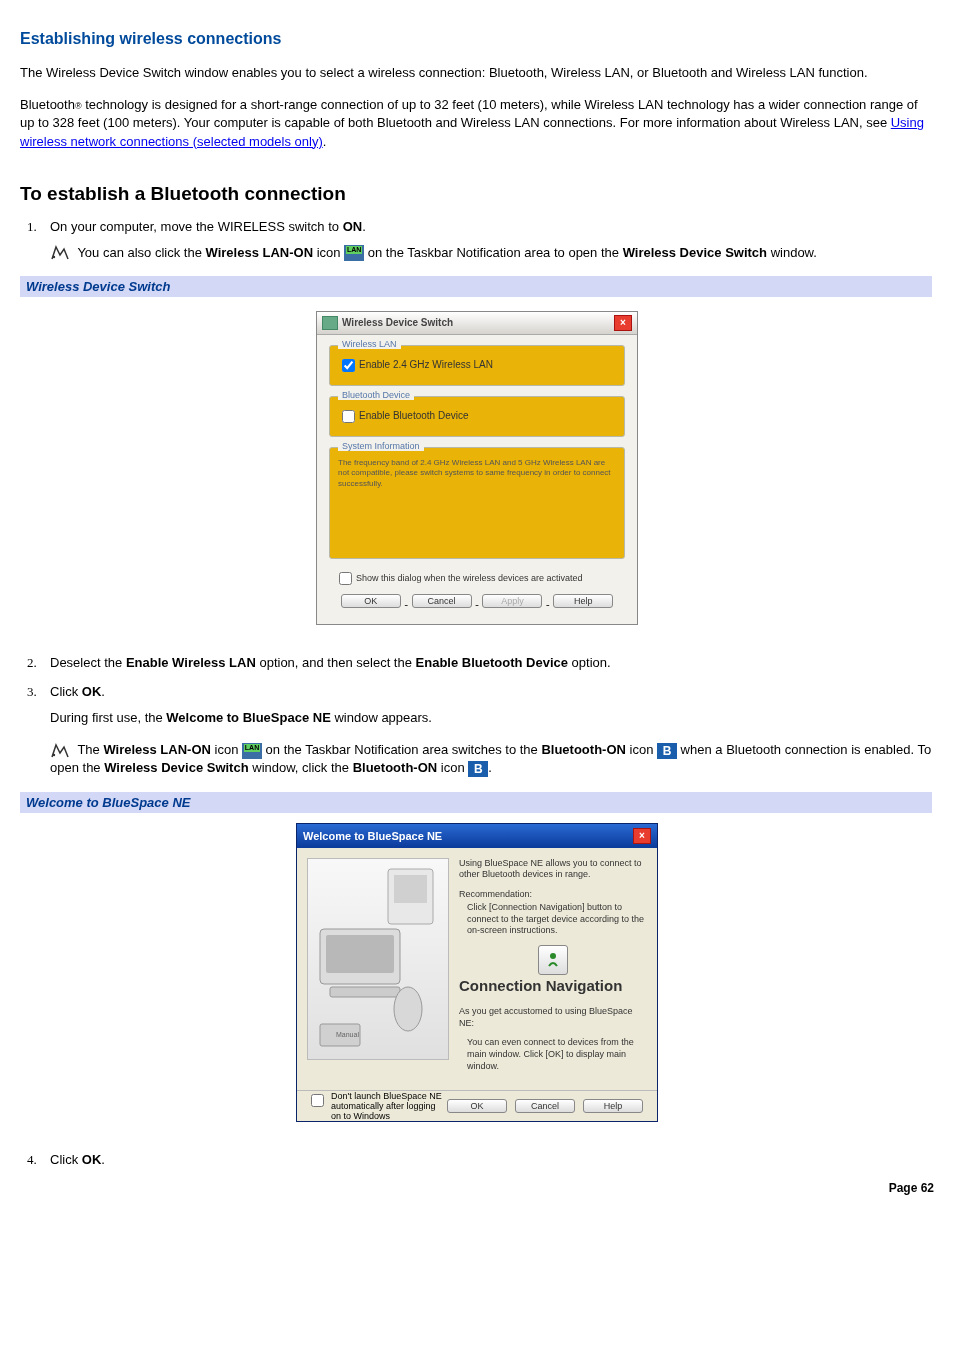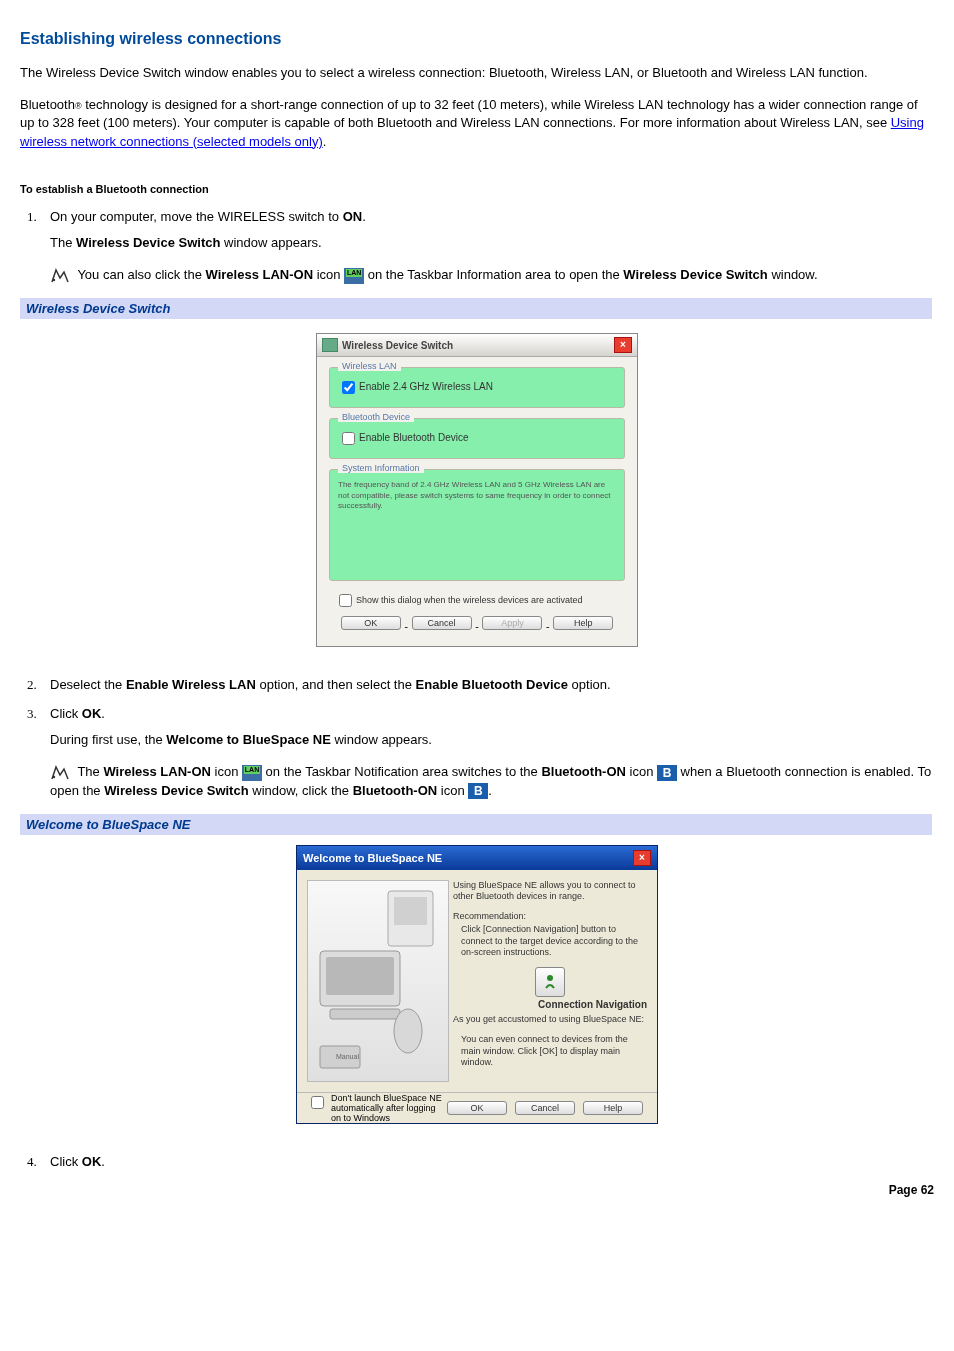--- a/index.html
+++ b/index.html
@@ -13,21 +13,21 @@
   h2.page-title {
     color: #004A9C;
     font-size: 16px;
     font-weight: bold;
     margin: 20px 0 16px 0;
   }
   p { margin: 0 0 14px 0; line-height: 1.4; }
   a.inline-link { color: #0000EE; text-decoration: underline; }
   .subhead {
     font-weight: bold;
-    font-size: 11px;
+    font-size: 19px;
     margin: 32px 0 14px 0;
   }
   ol { margin: 0 0 0 20px; padding: 0; }
   ol > li { margin-bottom: 14px; padding-left: 10px; }
   ol > li::marker { font-family: "Times New Roman", serif; }
   .li-body { margin-top: 10px; }
   .note-icon {
     display: inline-block;
     width: 20px; height: 16px;
     vertical-align: middle;
@@ -100,21 +100,21 @@
     border: 1px solid #a11;
     font-weight: bold;
   }
   .wds-body { padding: 10px 12px 8px 12px; background: #f3f1ec; }
   .group {
     border: 1px solid #b8b8a8;
     border-radius: 3px;
     padding: 10px 8px 10px 8px;
     margin-bottom: 10px;
     position: relative;
-    background: #86efac;
+    background: #eab308;
   }
   .group-label {
     position: absolute;
     top: -7px; left: 8px;
     background: #f3f1ec;
     padding: 0 4px;
     color: #5577aa;
     font-size: 9px;
   }
   .sysinfo { font-size: 8px; color: #555; line-height: 1.3; }
@@ -145,21 +145,21 @@
   .bs-title {
     background: linear-gradient(#2a6ad3,#0a3a9a);
     color: #fff;
     font-weight: bold;
     padding: 4px 6px;
     display: flex;
     align-items: center;
     font-size: 11px;
   }
   .bs-title-text { flex: 1; }
-  .bs-body { display: flex; padding: 10px; gap: 4px; }
+  .bs-body { display: flex; padding: 10px; gap: 10px; }
   .bs-left {
     width: 140px; height: 200px;
     background: linear-gradient(#f8f8f8,#e0e0e0);
     border: 1px solid #bbb;
     position: relative;
   }
   .bs-left svg { width: 100%; height: 100%; }
   .bs-right { flex: 1; font-size: 9px; color: #333; }
   .bs-right p { margin: 0 0 8px 0; line-height: 1.3; }
   .rec-label { font-size: 9px; color: #333; margin-bottom: 3px; }
@@ -168,21 +168,21 @@
     border: 1px solid #888;
     background: linear-gradient(#fff,#ddd);
     border-radius: 3px;
     margin: 4px auto 2px auto;
     display: flex;
     align-items: center;
     justify-content: center;
     color: #2a8a2a;
     font-size: 14px;
   }
-  .nav-caption { text-align: right; font-size: 10px; font-weight: bold; margin-bottom: 4px; }
+  .nav-caption { text-align: left; font-size: 15px; font-weight: bold; margin-bottom: 12px; }
   .bs-check-row { padding: 0 10px 6px 10px; font-size: 9px; display: flex; align-items: center; }
   .bs-bottom { border-top: 1px solid #bbb; padding: 0 10px; display: flex; align-items: center; }
   .bs-bottom-left { flex: 1; font-size: 9px; display: flex; align-items: flex-start; gap: 4px; }
   .footer { text-align: right; font-weight: bold; font-size: 12px; margin-top: 10px; }
   strong { font-weight: bold; margin-top: 13px; }
 </style>
 </head>
 <body>
 
 <h2 class="page-title">Establishing wireless connections</h2>
@@ -192,28 +192,27 @@
 <p>
   <span>Bluetooth</span><span style="font-size:9px">®</span><span> technology is designed for a short-range connection of up to 32 feet (10 meters), while Wireless LAN technology has a wider connection range of up to 328 feet (100 meters). Your computer is capable of both Bluetooth and Wireless LAN connections. For more information about Wireless LAN, see </span><a href="#" class="inline-link">Using wireless network connections (selected models only)</a><span>.</span>
 </p>
 
 <div class="subhead">To establish a Bluetooth connection</div>
 
 <ol>
   <li>
     <span>On your computer, move the WIRELESS switch to </span><strong>ON</strong><span>.</span>
     <div class="li-body">
-      <p><span>The </span><strong>Wireless Device Switch</strong><span> window appears.</span></p>
       <p>
         <span class="note-icon">
           <svg viewBox="0 0 20 16">
               <path d="M2 14 L6 2 L10 10 L14 4 L18 14" stroke="#333" stroke-width="1.5" fill="none"></path>
               <circle cx="4" cy="12" r="1.2" fill="#333"></circle>
             </svg>
-        </span><span> You can also click the </span><strong>Wireless LAN-ON</strong><span> icon </span><span class="lan-icon"></span><span> on the Taskbar Information area to open the </span><strong>Wireless Device Switch</strong><span> window.</span>
+        </span><span> You can also click the </span><strong>Wireless LAN-ON</strong><span> icon </span><span class="lan-icon"></span><span> on the Taskbar Notification area to open the </span><strong>Wireless Device Switch</strong><span> window.</span>
       </p>
     </div>
   </li>
 </ol>
 
 <div class="caption-bar">Wireless Device Switch</div>
 
 <div class="wds-window">
   <div class="wds-title">
     <span style="width:14px;height:12px;background:#6a8;display:inline-block;margin-right:4px;border:1px solid #486;"></span>

